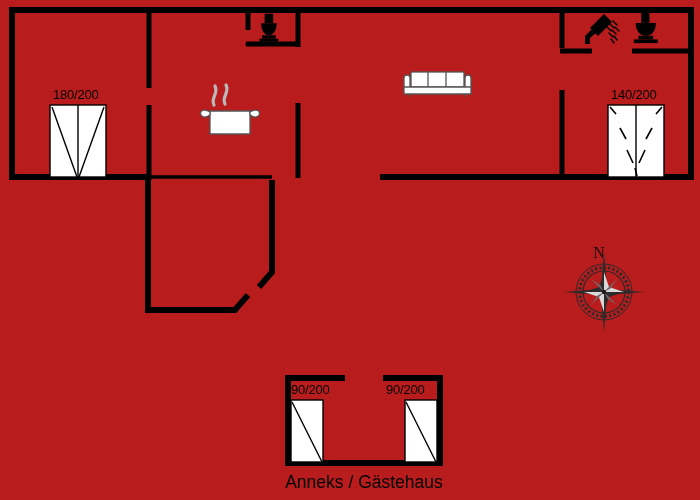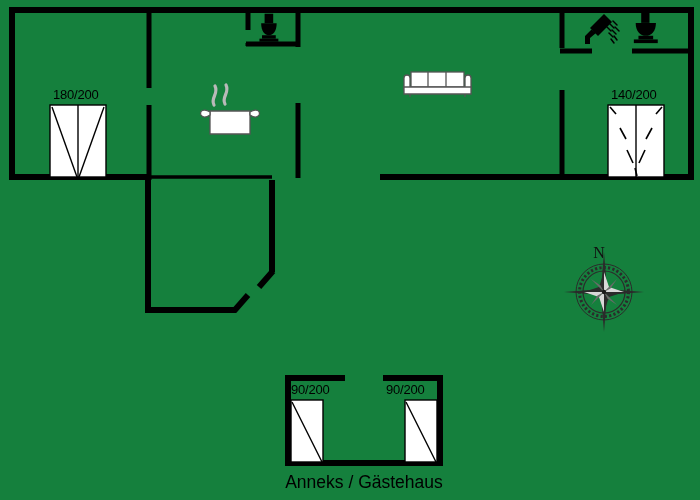--- a/index.html
+++ b/index.html
@@ -11,21 +11,21 @@
   body {
     width: 700px;
     height: 500px;
     font-family: "Liberation Sans", sans-serif;
     overflow: hidden;
   }
   #plan-root {
     position: relative;
     width: 700px;
     height: 500px;
-    background: #15803d;
+    background: #b91c1c;
   }
   #plan-svg {
     position: absolute;
     top: 0;
     left: 0;
     width: 700px;
     height: 500px;
     display: block;
   }
   .wall {

